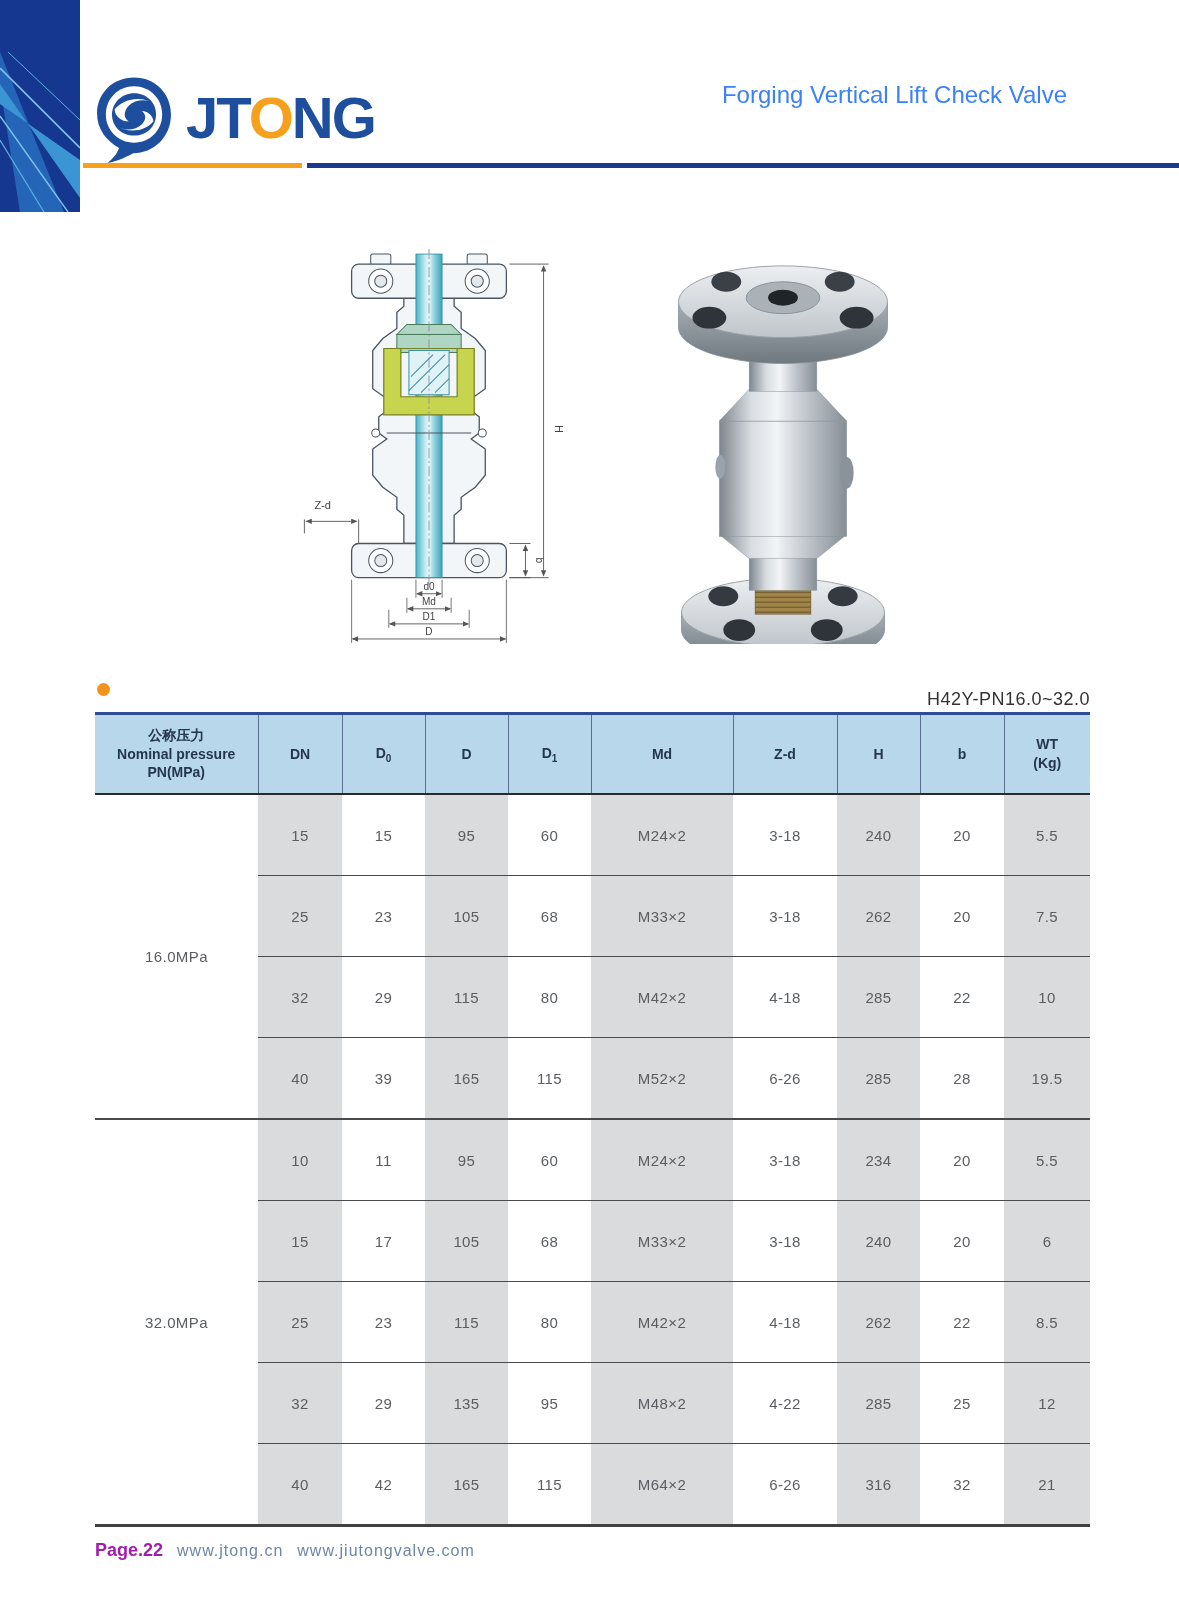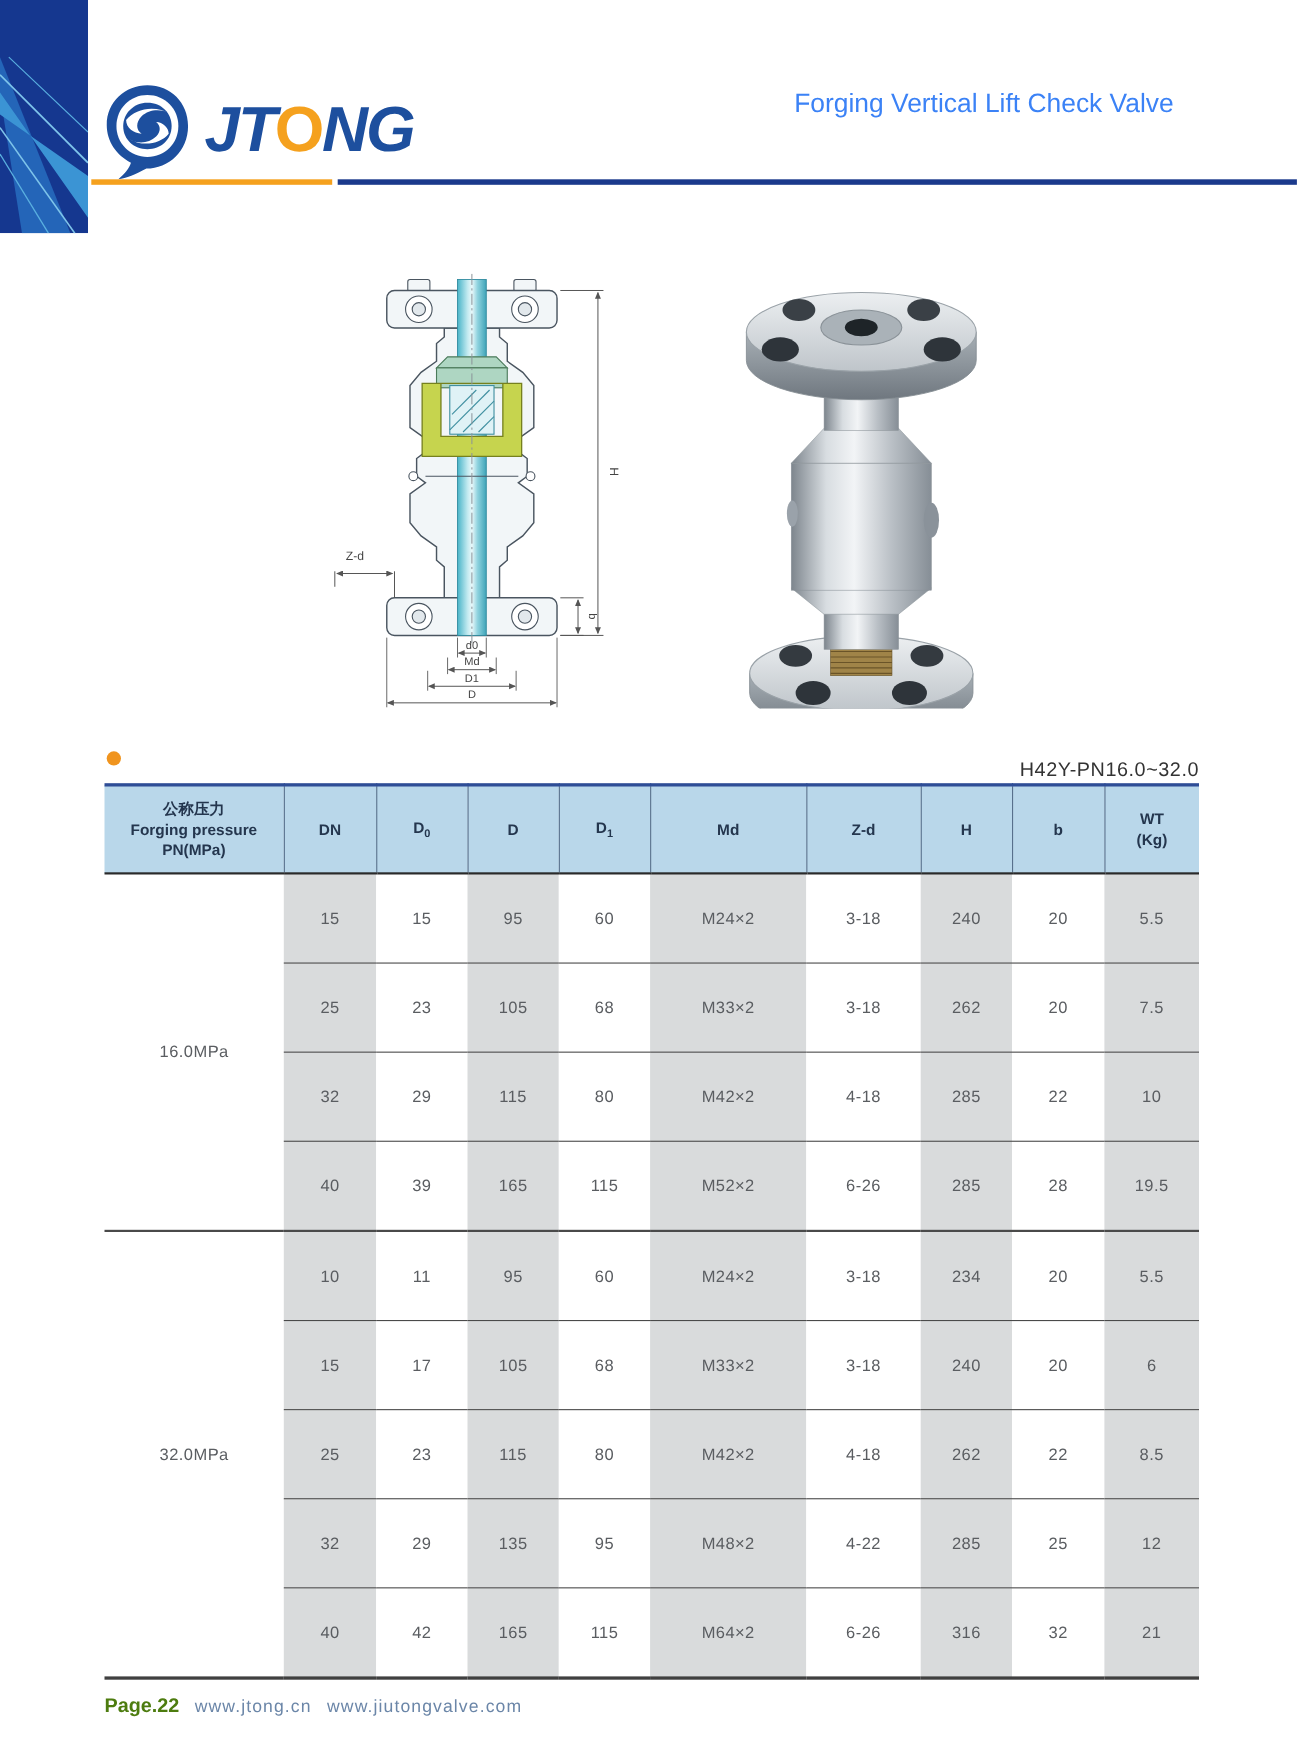--- a/index.html
+++ b/index.html
@@ -6,21 +6,21 @@
   body{
     width:1179px;height:1600px;position:relative;background:#ffffff;
     font-family:"Liberation Sans", sans-serif;overflow:hidden;color:#333;
   }
   
   .corner-decor{position:absolute;left:0;top:0;width:80px;height:212px;}
   
   .logo{position:absolute;left:90px;top:70px;height:96px;display:flex;align-items:center;}
   .logo-icon{width:88px;height:92px;margin-right:8px;}
   .logo-text{font-size:58px;font-weight:bold;letter-spacing:-2px;line-height:1;}
-  .logo-text .blue{color:#1d4f9e;font-style:italic;}
+  .logo-text .blue{color:#1d4f9e;}
   .logo-text .orange{color:#f5a11e;}
   
   .rule-orange{position:absolute;left:83px;top:163px;width:219px;height:5px;background:#f5a11e;}
   .rule-blue{position:absolute;left:307px;top:163px;width:872px;height:5px;background:#1b3a8c;}
   
   .titles{position:absolute;right:112px;top:78px;text-align:right;}
   .title-zh{font-size:29px;color:#3c3c3c;letter-spacing:3px;font-weight:500;}
   .title-en{font-size:24px;color:#3b82f6;margin-top:3px;}
   
   .fig-drawing{position:absolute;left:288px;top:246px;width:282px;height:402px;}
@@ -44,21 +44,21 @@
   table.size th sub{font-size:10px;}
   table.size td{
     height:78px;text-align:center;vertical-align:middle;
     font-size:15px;color:#5a5d61;letter-spacing:.4px;background:#ffffff;
   }
   table.size td.shaded{background:#d9dbdc;}
   table.size tr.row-sep td.data{border-top:1px solid #4a4a4a;}
   table.size tr.group-sep td{border-top:2px solid #4a4a4a;}
   
   .footer{position:absolute;left:95px;top:1540px;display:flex;align-items:baseline;gap:14px;}
-  .footer-page{font-size:18px;font-weight:bold;color:#4d7c0f;}
+  .footer-page{font-size:18px;font-weight:bold;color:#a21caf;}
   .footer-link{font-size:16px;color:#6b86a8;letter-spacing:1px;text-decoration:none;}
   svg text{font-family:"Liberation Sans", sans-serif;}
 </style>
 </head>
 <body>
 
 <div class="corner-decor">
   <svg width="80" height="212" viewBox="0 0 80 212">
     <rect x="0" y="0" width="80" height="212" fill="#15378f"></rect>
     <polygon points="0,52 64,212 20,212 0,86" fill="#2465b8"></polygon>
@@ -247,21 +247,21 @@
         <col style="width:142px">
       <col style="width:104px">
         <col style="width:83px">
         <col style="width:84px">
       <col style="width:86px">
     </colgroup>
     <thead>
         <tr>
           <th>
             <div class="hdr-line">公称压力</div>
-            <div class="hdr-line">Forging pressure</div>
+            <div class="hdr-line">Nominal pressure</div>
             <div class="hdr-line">PN(MPa)</div>
           </th>
           <th>DN</th>
           <th>D<sub>0</sub></th>
           <th>D</th>
           <th>D<sub>1</sub></th>
           <th>Md</th>
           <th>Z-d</th>
           <th>H</th>
           <th>b</th>

